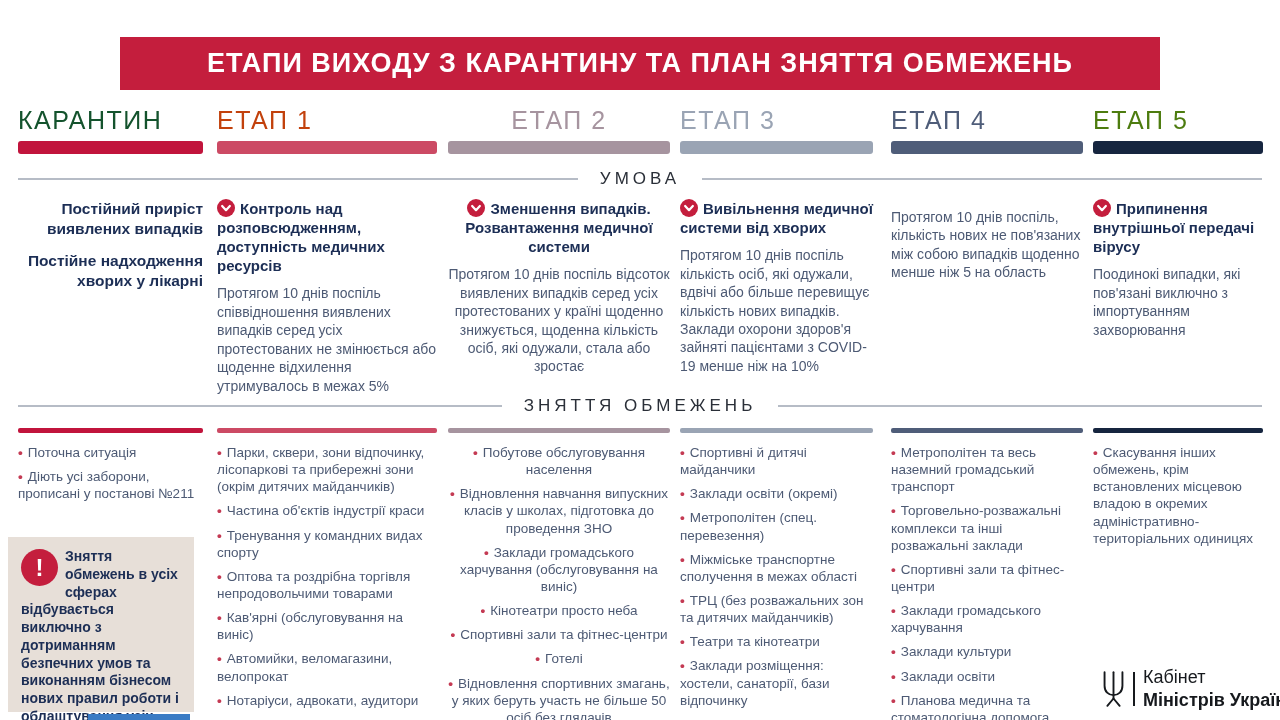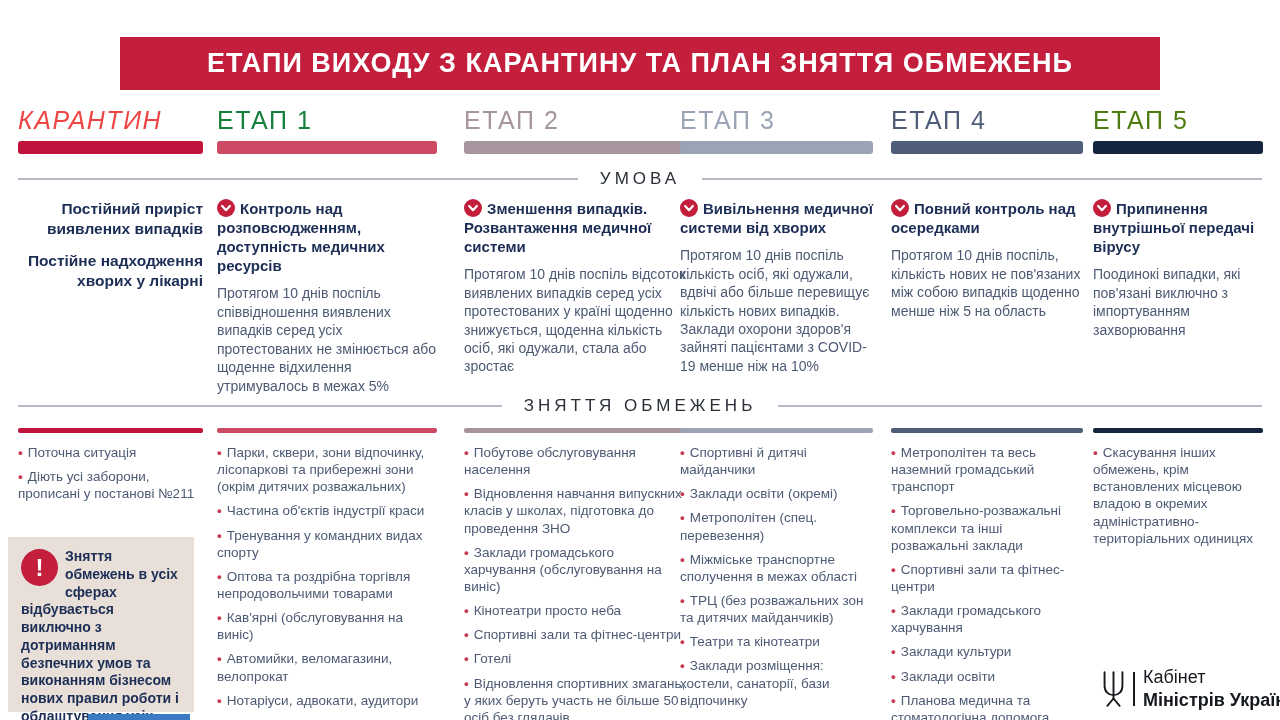--- a/index.html
+++ b/index.html
@@ -12,21 +12,21 @@
   .banner{
     position:absolute;left:120px;top:37px;width:1040px;height:53px;
     background:#c41e3d;display:flex;align-items:center;justify-content:center;
   }
   .banner span{
     color:#ffffff;font-size:27px;font-weight:bold;letter-spacing:1px;white-space:nowrap;
   }
   
   .c1{left:18px;  width:185px;}
   .c2{left:217px; width:220px;}
-  .c3{left:464px; width:222px;}
+  .c3{left:448px; width:222px;text-align:center;}
   .c4{left:680px; width:193px;}
   .c5{left:891px; width:192px;}
   .c6{left:1093px;width:170px;}
   
   .col-label{
     position:absolute;top:106px;font-size:25px;font-weight:500;
     letter-spacing:1.5px;white-space:nowrap;
   }
   .col-bar{position:absolute;top:141px;height:13px;border-radius:3px;}
   
@@ -74,22 +74,22 @@
 </style>
 </head>
 <body>
 
 <div class="canvas">
 
   <div class="banner">
     <span>ЕТАПИ ВИХОДУ З КАРАНТИНУ ТА ПЛАН ЗНЯТТЯ ОБМЕЖЕНЬ</span>
   </div>
 
-  <div class="col-label c1" style="color: #ef4444; font-style: italic;">КАРАНТИН</div>
-  <div class="col-label c2" style="color: #15803d;">ЕТАП 1</div>
+  <div class="col-label c1" style="color: #14532d;">КАРАНТИН</div>
+  <div class="col-label c2" style="color: #c2410c;">ЕТАП 1</div>
   <div class="col-label c3" style="color: rgb(166, 148, 159);">ЕТАП 2</div>
   <div class="col-label c4" style="color: rgb(154, 164, 180);">ЕТАП 3</div>
   <div class="col-label c5" style="color: rgb(79, 93, 121);">ЕТАП 4</div>
   <div class="col-label c6" style="color: #4d7c0f;">ЕТАП 5</div>
 
   <div class="col-bar c1" style="background-color: rgb(193, 20, 60);"></div>
   <div class="col-bar c2" style="background-color: rgb(204, 74, 100);"></div>
   <div class="col-bar c3" style="background-color: rgb(166, 148, 159);"></div>
   <div class="col-bar c4" style="background-color: rgb(154, 164, 180);"></div>
   <div class="col-bar c5" style="background-color: rgb(79, 93, 121);"></div>
@@ -124,24 +124,20 @@
 
   <div class="cond c4" style="position:absolute">
     <div class="ch"><span class="cicon"><svg viewBox="0 0 21 21" width="18" height="18">
             <circle cx="10.5" cy="10.5" r="10.5" fill="#c41e3d"></circle>
             <polyline points="6,8.2 10.5,13 15,8.2" fill="none" stroke="#ffffff" stroke-width="2.6" stroke-linecap="round" stroke-linejoin="round"></polyline>
           </svg></span><span>Вивільнення медичної системи від хворих</span></div>
     <p class="cb">Протягом 10 днів поспіль кількість осіб, які одужали, вдвічі або більше перевищує кількість нових випадків. Заклади охорони здоров'я зайняті пацієнтами з COVID-19 менше ніж на 10%</p>
   </div>
 
   <div class="cond c5" style="position:absolute">
-    <div class="ch"><span class="cicon"><svg viewBox="0 0 21 21" width="18" height="18">
-            <circle cx="10.5" cy="10.5" r="10.5" fill="#c41e3d"></circle>
-            <polyline points="6,8.2 10.5,13 15,8.2" fill="none" stroke="#ffffff" stroke-width="2.6" stroke-linecap="round" stroke-linejoin="round"></polyline>
-          </svg></span><span>Повний контроль над осередками</span></div>
     <p class="cb">Протягом 10 днів поспіль, кількість нових не пов'язаних між собою випадків щоденно менше ніж 5 на область</p>
   </div>
 
   <div class="cond c6" style="position:absolute">
     <div class="ch"><span class="cicon"><svg viewBox="0 0 21 21" width="18" height="18">
             <circle cx="10.5" cy="10.5" r="10.5" fill="#c41e3d"></circle>
             <polyline points="6,8.2 10.5,13 15,8.2" fill="none" stroke="#ffffff" stroke-width="2.6" stroke-linecap="round" stroke-linejoin="round"></polyline>
           </svg></span><span>Припинення внутрішньої передачі вірусу</span></div>
     <p class="cb">Поодинокі випадки, які пов'язані виключно з імпортуванням захворювання</p>
   </div>
@@ -157,21 +153,21 @@
   <div class="lbar c3" style="background-color: rgb(166, 148, 159);"></div>
   <div class="lbar c4" style="background-color: rgb(154, 164, 180);"></div>
   <div class="lbar c5" style="background-color: rgb(79, 93, 121);"></div>
   <div class="lbar c6" style="background-color: rgb(22, 37, 63);"></div>
 
   <ul class="rlist c1">
       <li>Поточна ситуація</li>
       <li>Діють усі заборони, прописані у постанові №211</li>
     </ul>
   <ul class="rlist c2">
-      <li>Парки, сквери, зони відпочинку, лісопаркові та прибережні зони (окрім дитячих розважальних)</li>
+      <li>Парки, сквери, зони відпочинку, лісопаркові та прибережні зони (окрім дитячих майданчиків)</li>
       <li>Частина об'єктів індустрії краси</li>
       <li>Тренування у командних видах спорту</li>
       <li>Оптова та роздрібна торгівля непродовольчими товарами</li>
       <li>Кав'ярні (обслуговування на виніс)</li>
       <li>Автомийки, веломагазини, велопрокат</li>
       <li>Нотаріуси, адвокати, аудитори</li>
     </ul>
   <ul class="rlist c3">
       <li>Побутове обслуговування населення</li>
       <li>Відновлення навчання випускних класів у школах, підготовка до проведення ЗНО</li>

